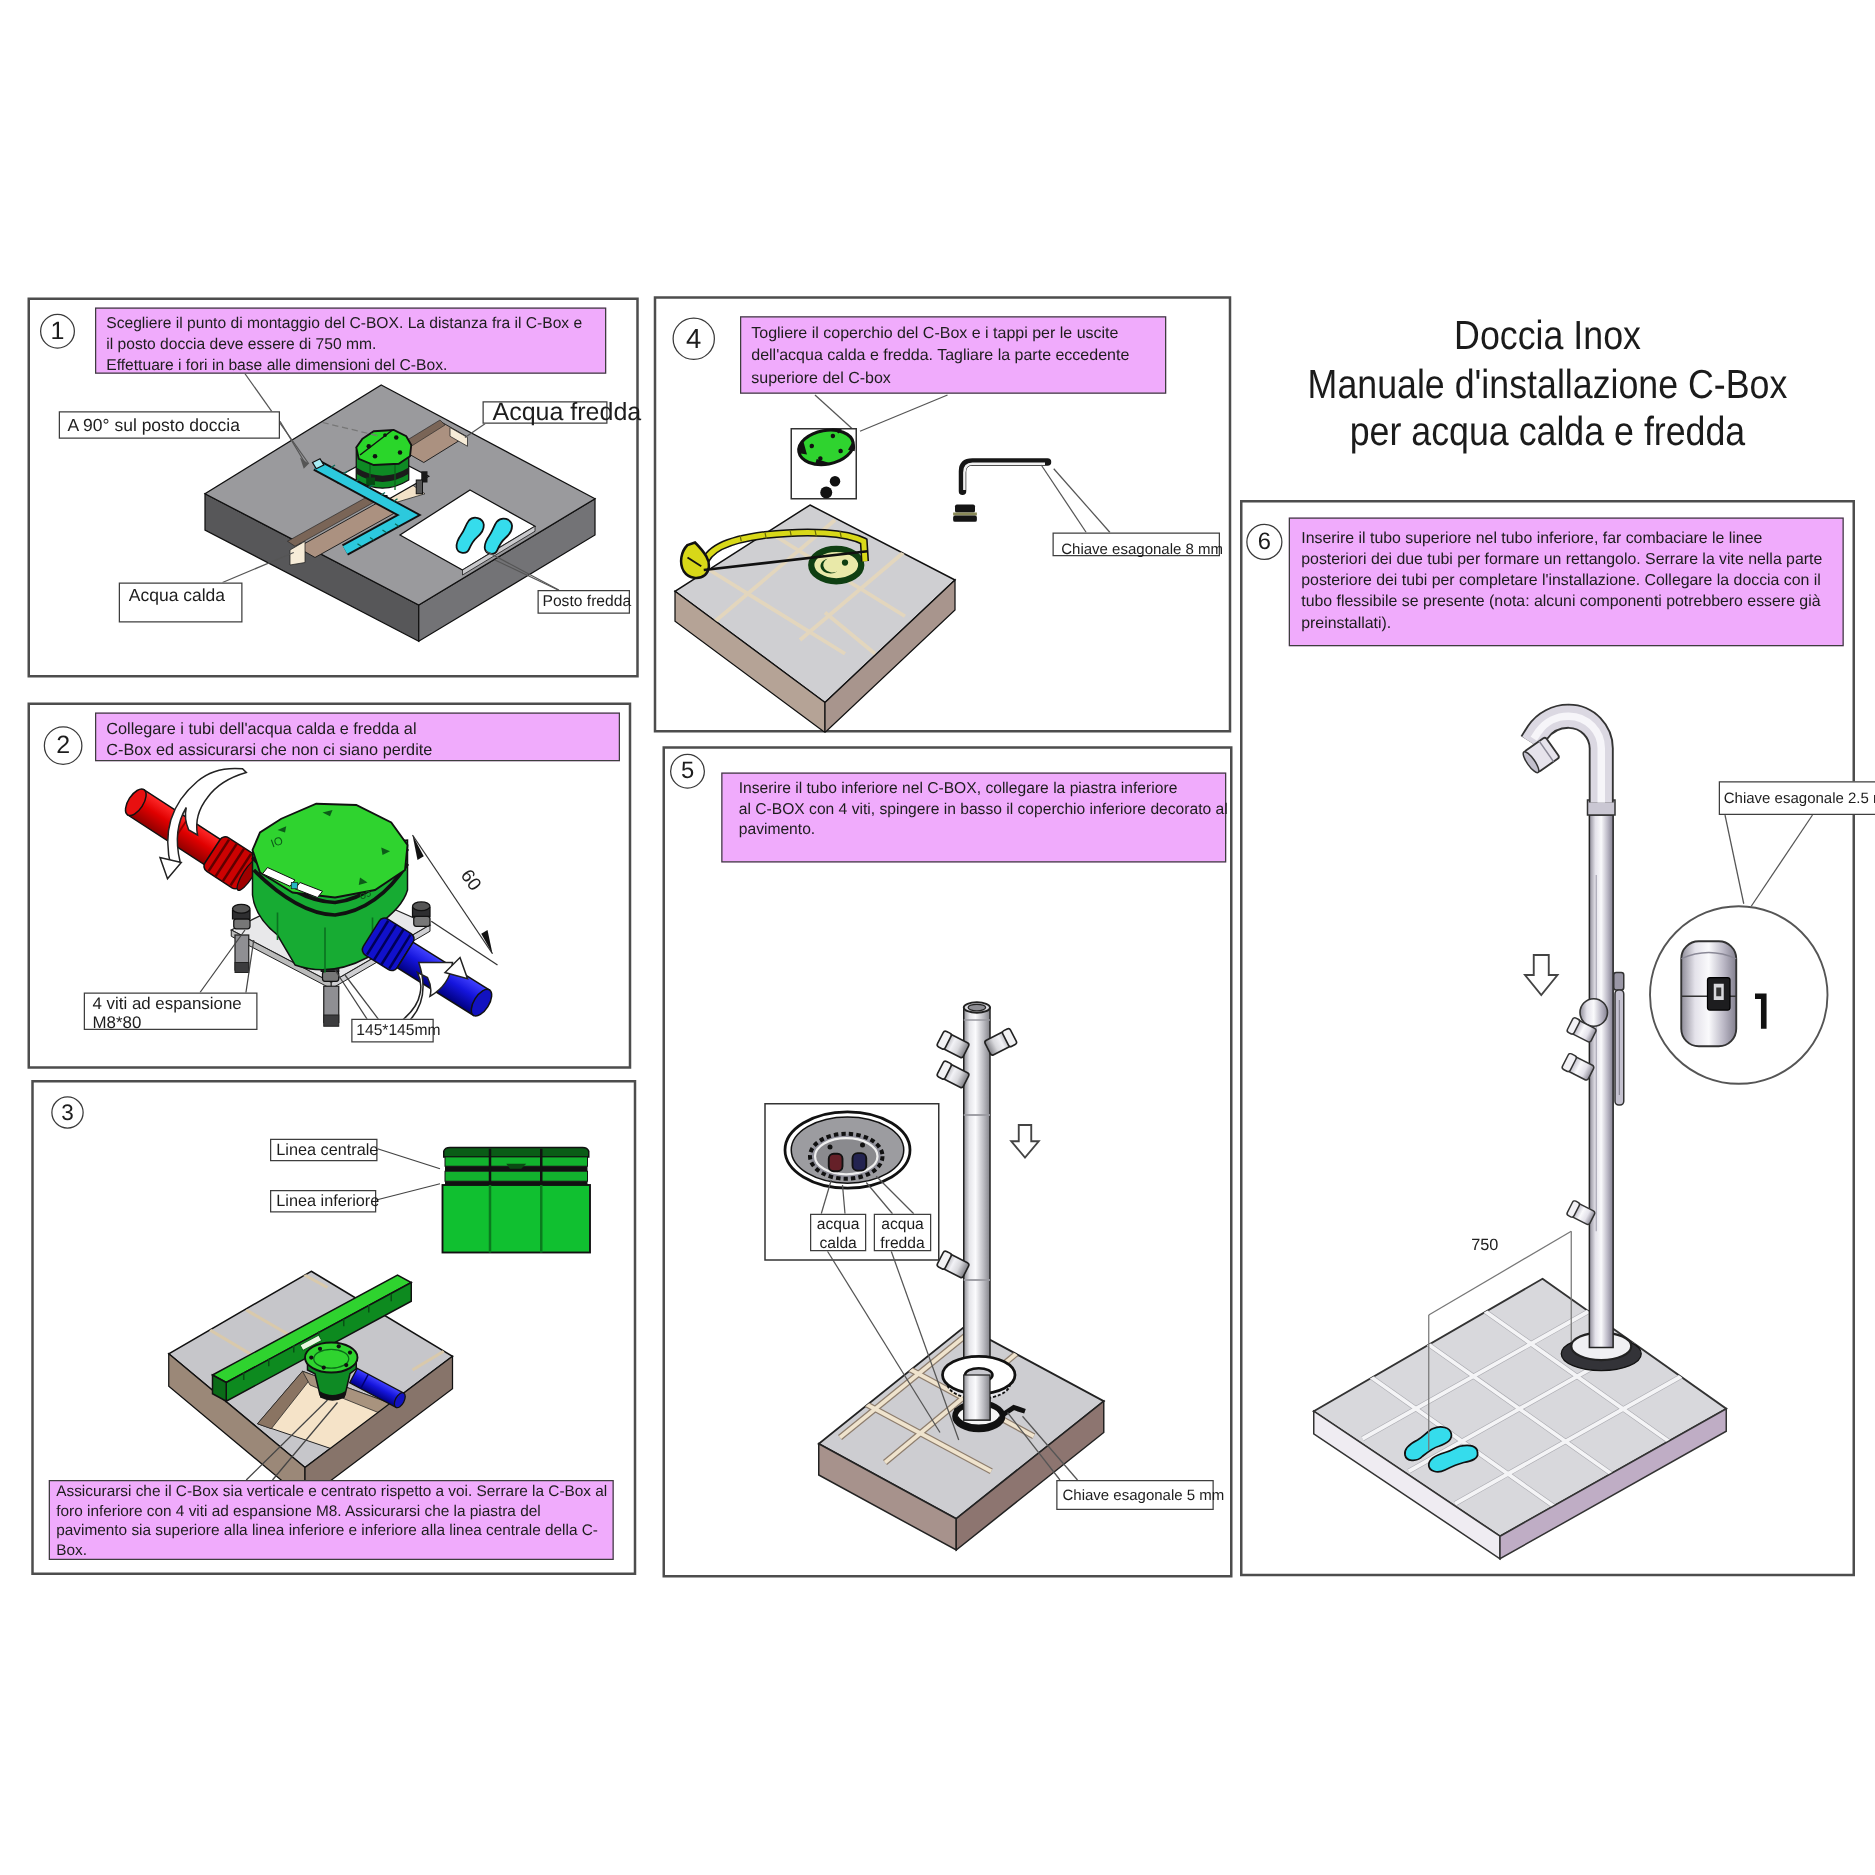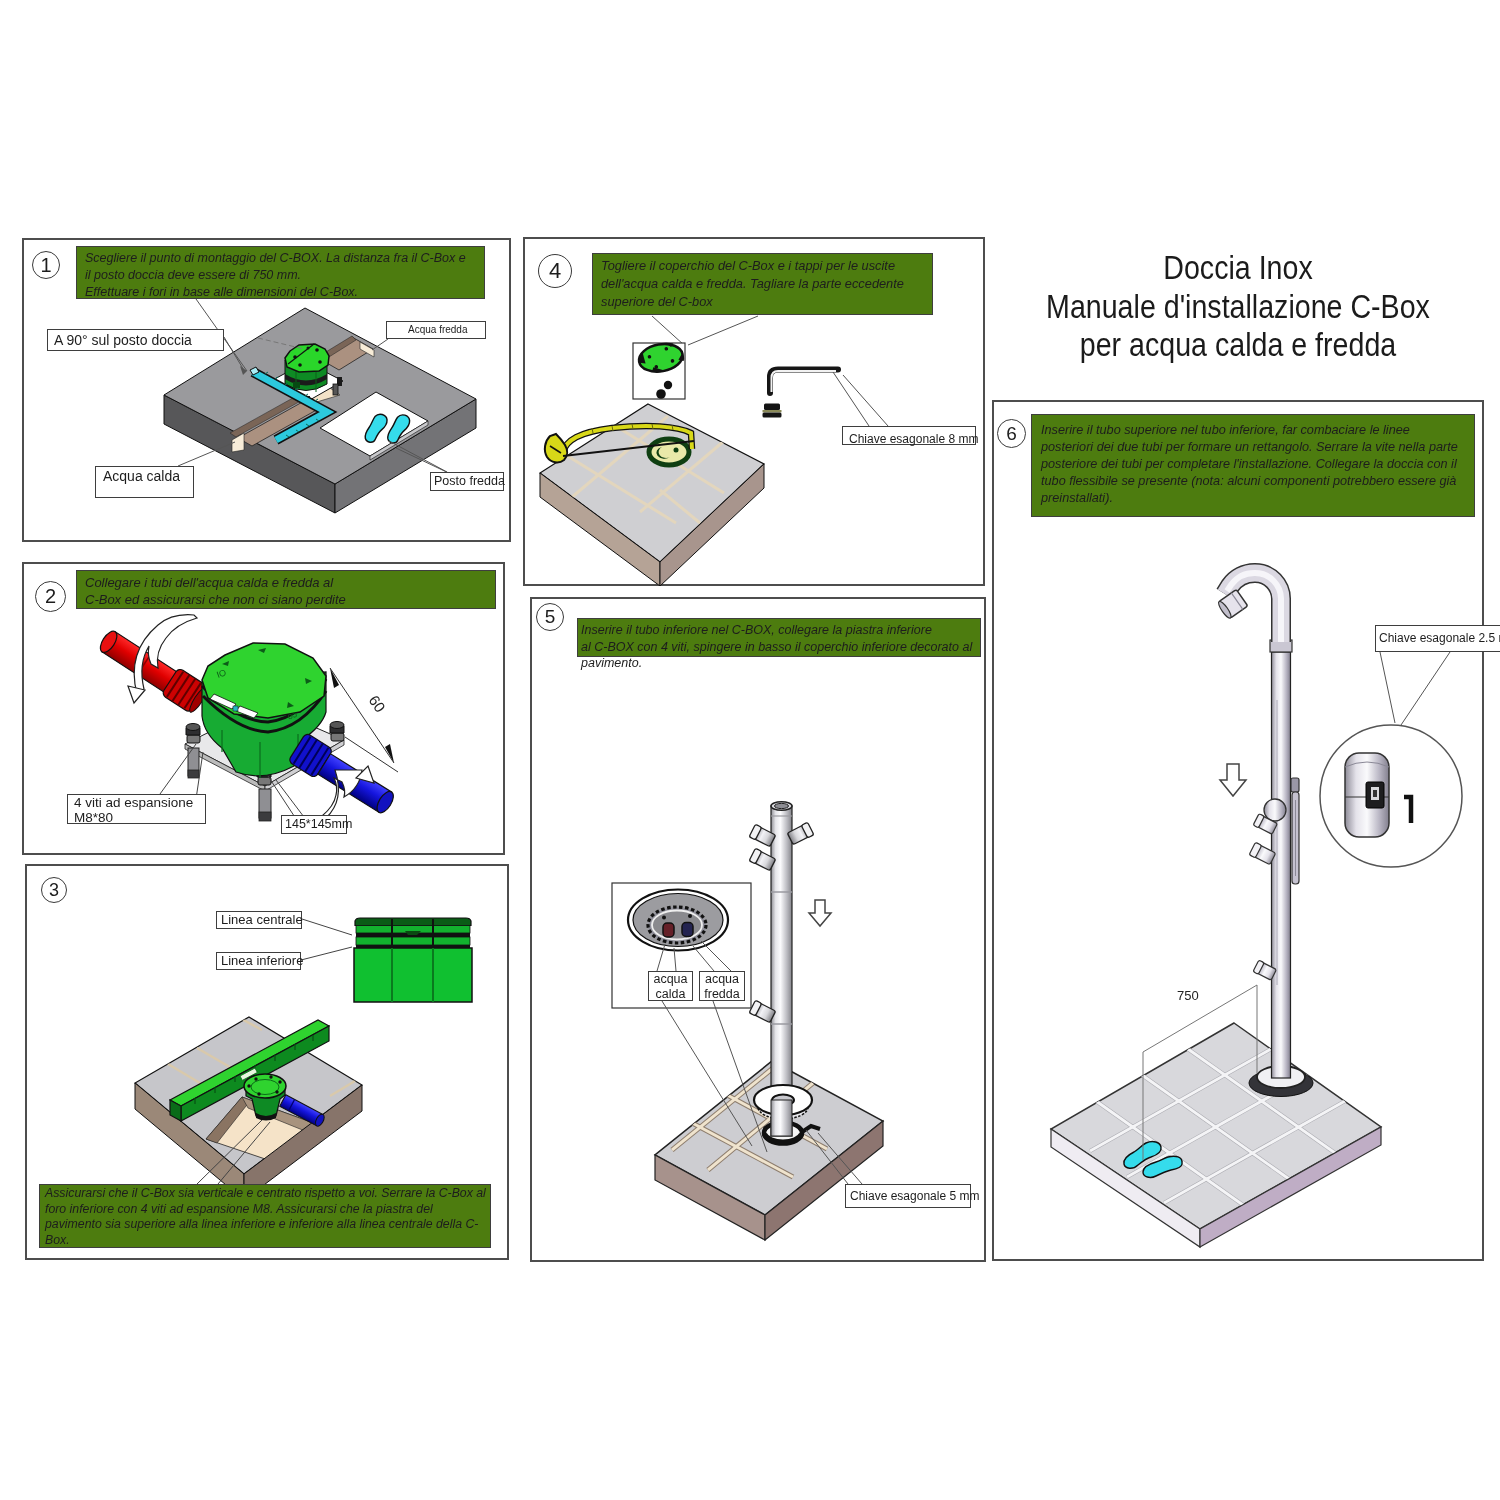--- a/index.html
+++ b/index.html
@@ -1,18 +1,18 @@
 <!DOCTYPE html>
 <html><head>
 <meta charset="utf-8">
 <style>
 html,body{margin:0;padding:0;}
 body{width:1500px;height:1500px;background:#ffffff;font-family:"Liberation Sans",sans-serif;color:#1d1d1d;position:relative;overflow:hidden;}
 .panel{position:absolute;border:2px solid #4d4d4d;background:#fff;box-sizing:border-box;}
-.tbox{position:absolute;border:1px solid #3e3e3e;background:#4d7c0f;box-sizing:border-box;font-size:12.5px;line-height:17px;padding:3px 8px;white-space:nowrap;font-style:italic;}
+.tbox{position:absolute;border:1px solid #3e3e3e;background:#f0abfc;box-sizing:border-box;font-size:12.5px;line-height:17px;padding:3px 8px;white-space:nowrap;}
 .lbl{position:absolute;border:1px solid #3e3e3e;background:#fff;box-sizing:border-box;font-size:13px;white-space:nowrap;}
 .num{position:absolute;border:1.6px solid #3a3a3a;border-radius:50%;box-sizing:border-box;text-align:center;font-size:20px;background:#fff;}
 .svgl{position:absolute;}
 #title{position:absolute;left:992px;top:249px;width:492px;text-align:center;font-size:32.5px;line-height:38.5px;color:#1b1b1b;transform:scaleX(0.88);}
 </style>
 </head>
 <body>
 <div id="title">Doccia Inox<br>Manuale d'installazione C-Box<br>per acqua calda e fredda</div>
 
 <div class="panel" style="left:22px;top:238px;width:489px;height:304px;"></div>
@@ -85,21 +85,21 @@
 <line x1="388" y1="339" x2="372" y2="350"></line>
 <line x1="178" y1="466" x2="235" y2="442"></line>
 <line x1="447" y1="472" x2="389" y2="441"></line>
 <line x1="455" y1="476" x2="396" y2="448"></line>
 </g>
 <polygon points="247,371 240,366 243,375" fill="#555"></polygon>
 </svg>
 <div class="num" style="left:32px;top:251px;width:28px;height:28px;line-height:26px;">1</div>
 <div class="tbox" style="left:76px;top:246px;width:409px;height:53px;line-height:16.8px;">Scegliere il punto di montaggio del C-BOX. La distanza fra il C-Box e<br>il posto doccia deve essere di 750 mm.<br>Effettuare i fori in base alle dimensioni del C-Box.</div>
 <div class="lbl" style="left:47px;top:329px;width:177px;height:22px;line-height:20px;padding-left:6px;font-size:14px;">A 90° sul posto doccia</div>
-<div class="lbl" style="left:386px;top:321px;width:100px;height:18px;line-height:16px;padding-left:21px;font-size:10px;">Acqua fredda</div>
+<div class="lbl" style="left:386px;top:321px;width:100px;height:18px;line-height:16px;padding-left:7px;font-size:20px;">Acqua fredda</div>
 <div class="lbl" style="left:95px;top:466px;width:99px;height:32px;line-height:18px;padding-left:7px;font-size:14px;">Acqua calda</div>
 <div class="lbl" style="left:430px;top:472px;width:74px;height:19px;line-height:17px;padding-left:3px;font-size:12.5px;">Posto fredda</div>
 
 <div class="panel" style="left:22px;top:562px;width:483px;height:293px;"></div>
 <svg class="svgl" style="left:22px;top:562px;" width="483" height="293" viewBox="22 562 483 293">
 <defs>
 <linearGradient id="redp" x1="0" y1="0" x2="0" y2="1">
 <stop offset="0" stop-color="#ff2a2a"></stop>
         <stop offset="0.45" stop-color="#e00000"></stop>
         <stop offset="1" stop-color="#8f0000"></stop>
@@ -453,21 +453,21 @@
 <line x1="674" y1="948" x2="676" y2="971"></line>
 <line x1="693" y1="946" x2="714" y2="971"></line>
 <line x1="701" y1="941" x2="731" y2="971"></line>
 <line x1="662" y1="1001" x2="752" y2="1146"></line>
 <line x1="713" y1="1001" x2="767" y2="1152"></line>
 <line x1="848" y1="1184" x2="806" y2="1130"></line>
 <line x1="862" y1="1184" x2="818" y2="1133"></line>
 </g>
 </svg>
 <div class="num" style="left:536px;top:603px;width:28px;height:28px;line-height:26px;font-size:19px;">5</div>
-<div class="tbox" style="left:577px;top:618px;width:404px;height:39px;line-height:16.6px;padding:3px 3px;">Inserire il tubo inferiore nel C-BOX, collegare la piastra inferiore<br>al C-BOX con 4 viti, spingere in basso il coperchio inferiore decorato al<br>pavimento.</div>
+<div class="tbox" style="left:577px;top:618px;width:404px;height:72px;line-height:16.6px;padding:3px 13px;">Inserire il tubo inferiore nel C-BOX, collegare la piastra inferiore<br>al C-BOX con 4 viti, spingere in basso il coperchio inferiore decorato al<br>pavimento.</div>
 <div class="lbl" style="left:648px;top:971px;width:45px;height:30px;line-height:14.5px;text-align:center;font-size:12.5px;">acqua<br>calda</div>
 <div class="lbl" style="left:699px;top:971px;width:46px;height:30px;line-height:14.5px;text-align:center;font-size:12.5px;">acqua<br>fredda</div>
 <div class="lbl" style="left:845px;top:1184px;width:126px;height:24px;line-height:22px;padding-left:4px;font-size:12px;">Chiave esagonale 5 mm</div>
 
 <div class="panel" style="left:992px;top:400px;width:492px;height:861px;"></div>
 <svg class="svgl" style="left:992px;top:400px;" width="492" height="861" viewBox="992 400 492 861">
 <defs>
 <linearGradient id="pg6" x1="0" y1="0" x2="1" y2="0">
 <stop offset="0" stop-color="#8e8c98"></stop>
         <stop offset="0.25" stop-color="#e4e2ea"></stop>

